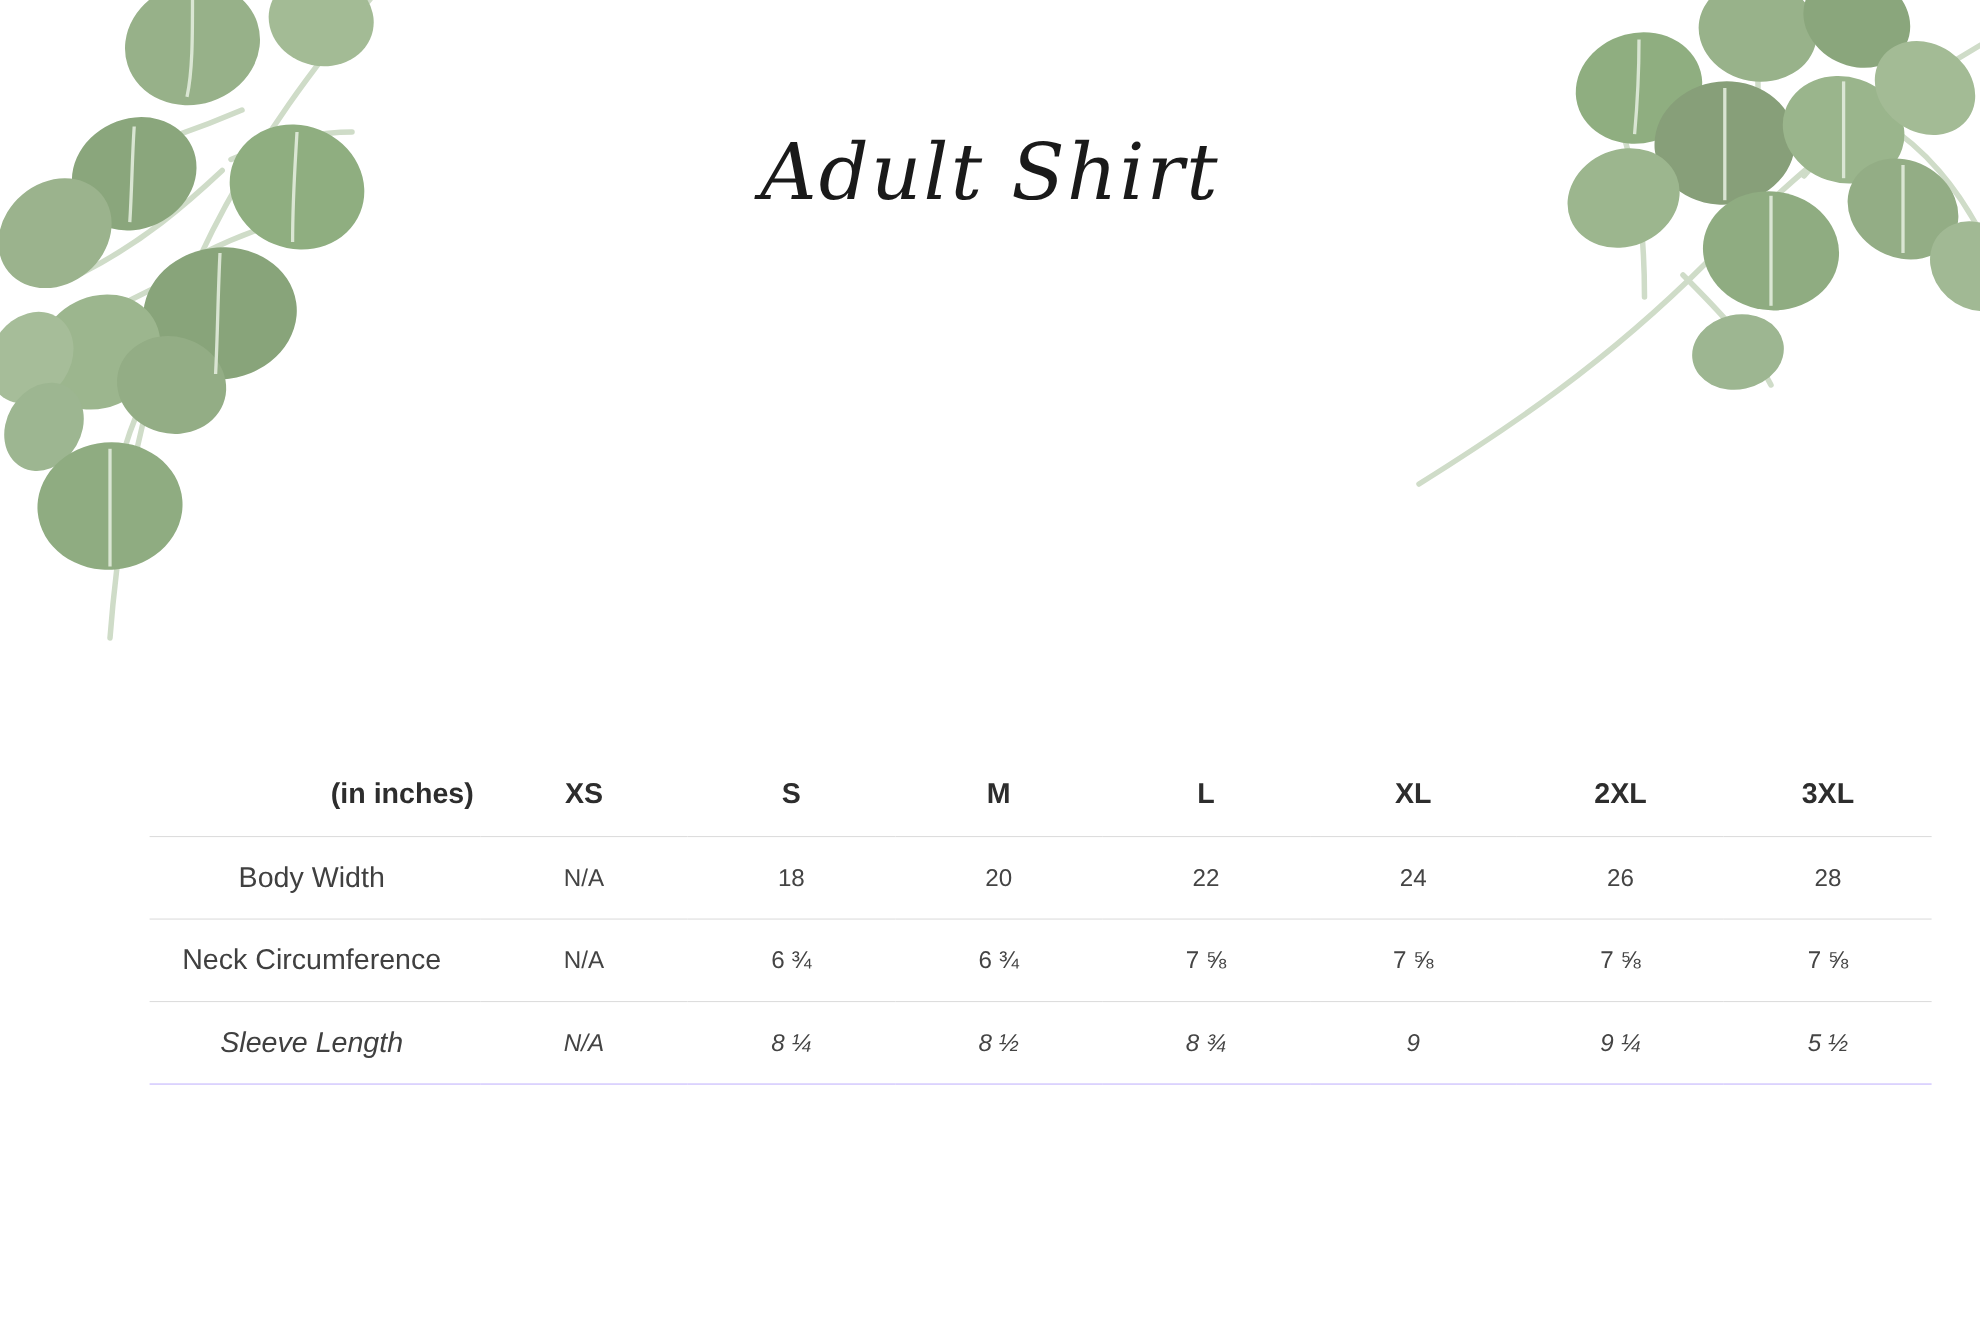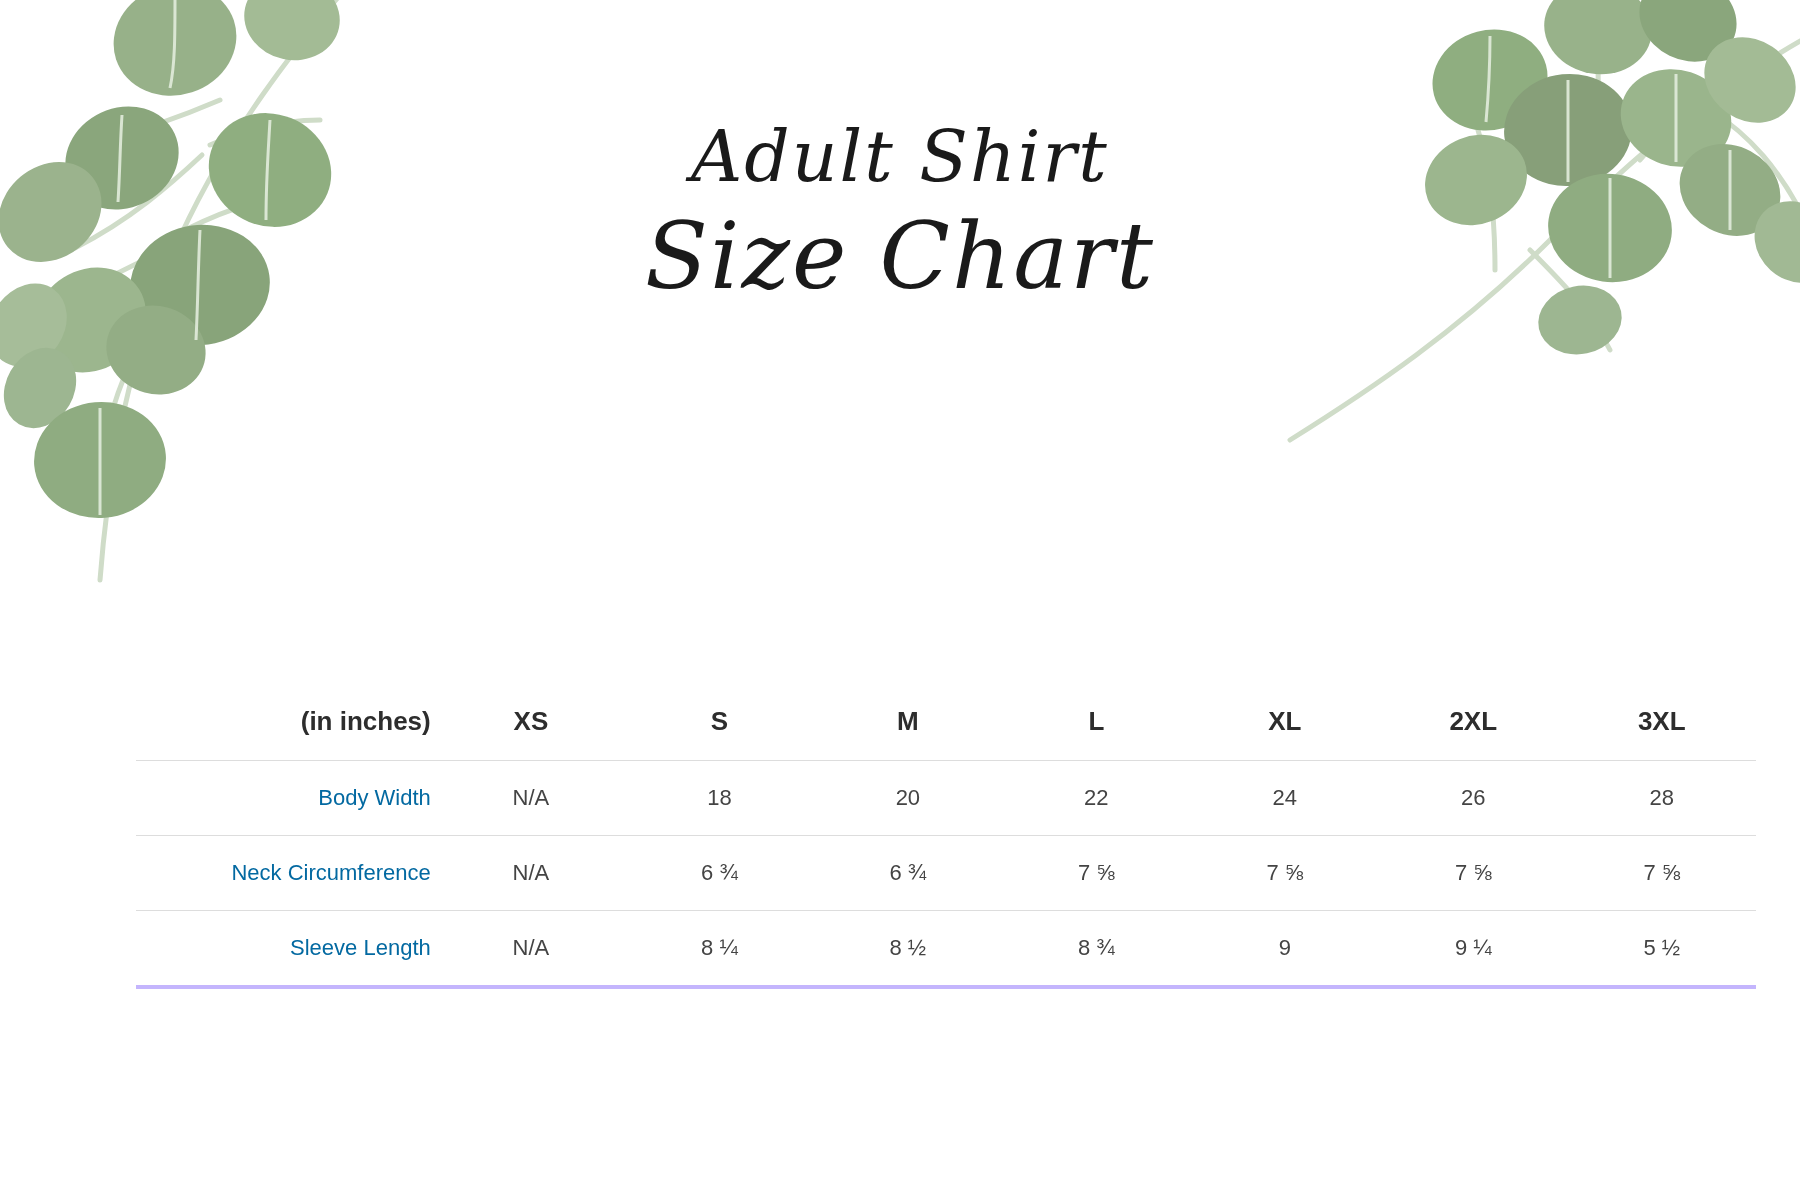--- a/index.html
+++ b/index.html
@@ -79,31 +79,32 @@
     color: #2d2d2d;
     font-size: 26px;
     height: 62px;
     padding-bottom: 8px;
   }
   table.size-chart thead th.row-head-cell {
     text-align: right;
     padding-right: 6px;
   }
   table.size-chart td.row-label {
-    text-align: right;
+    text-align: center;
     padding-right: 6px;
-    color: #0369a1;
-    font-size: 22px;
+    color: #404040;
+    font-size: 26px;
     line-height: 1.45;
   }
   table.size-chart tbody tr {
     border-top: 1px solid #dddddd;
   }
   table.size-chart tbody tr:last-child {
-    border-bottom: 4px solid #c4b5fd;
+    border-bottom: 1px solid #c4b5fd;
+    font-style: italic;
   }
   col.col-label { width: 300px; }
   col.col-size  { width: 188px; }
 
   .frac { white-space: nowrap; }
 </style>
 </head>
 <body>
 
 <svg class="botanical" id="botanical-left" viewBox="0 0 470 640" xmlns="http://www.w3.org/2000/svg">
@@ -164,21 +165,20 @@
     <path d="M210 66 C210 100, 208 130, 206 152"></path>
     <path d="M288 110 C288 145, 288 175, 288 212"></path>
     <path d="M396 104 C396 135, 396 160, 396 192"></path>
     <path d="M330 208 C330 240, 330 268, 330 308"></path>
     <path d="M450 180 C450 206, 450 230, 450 260"></path>
   </g>
 </svg>
 
 <div class="title-block">
   <div class="title-line title-line-1">Adult Shirt</div>
-  <div class="title-line title-line-2">Size Chart</div>
 </div>
 
 <div class="table-wrap">
   <table class="size-chart">
     <colgroup>
       <col class="col-label">
       <col class="col-size">
         <col class="col-size">
         <col class="col-size">
         <col class="col-size">

